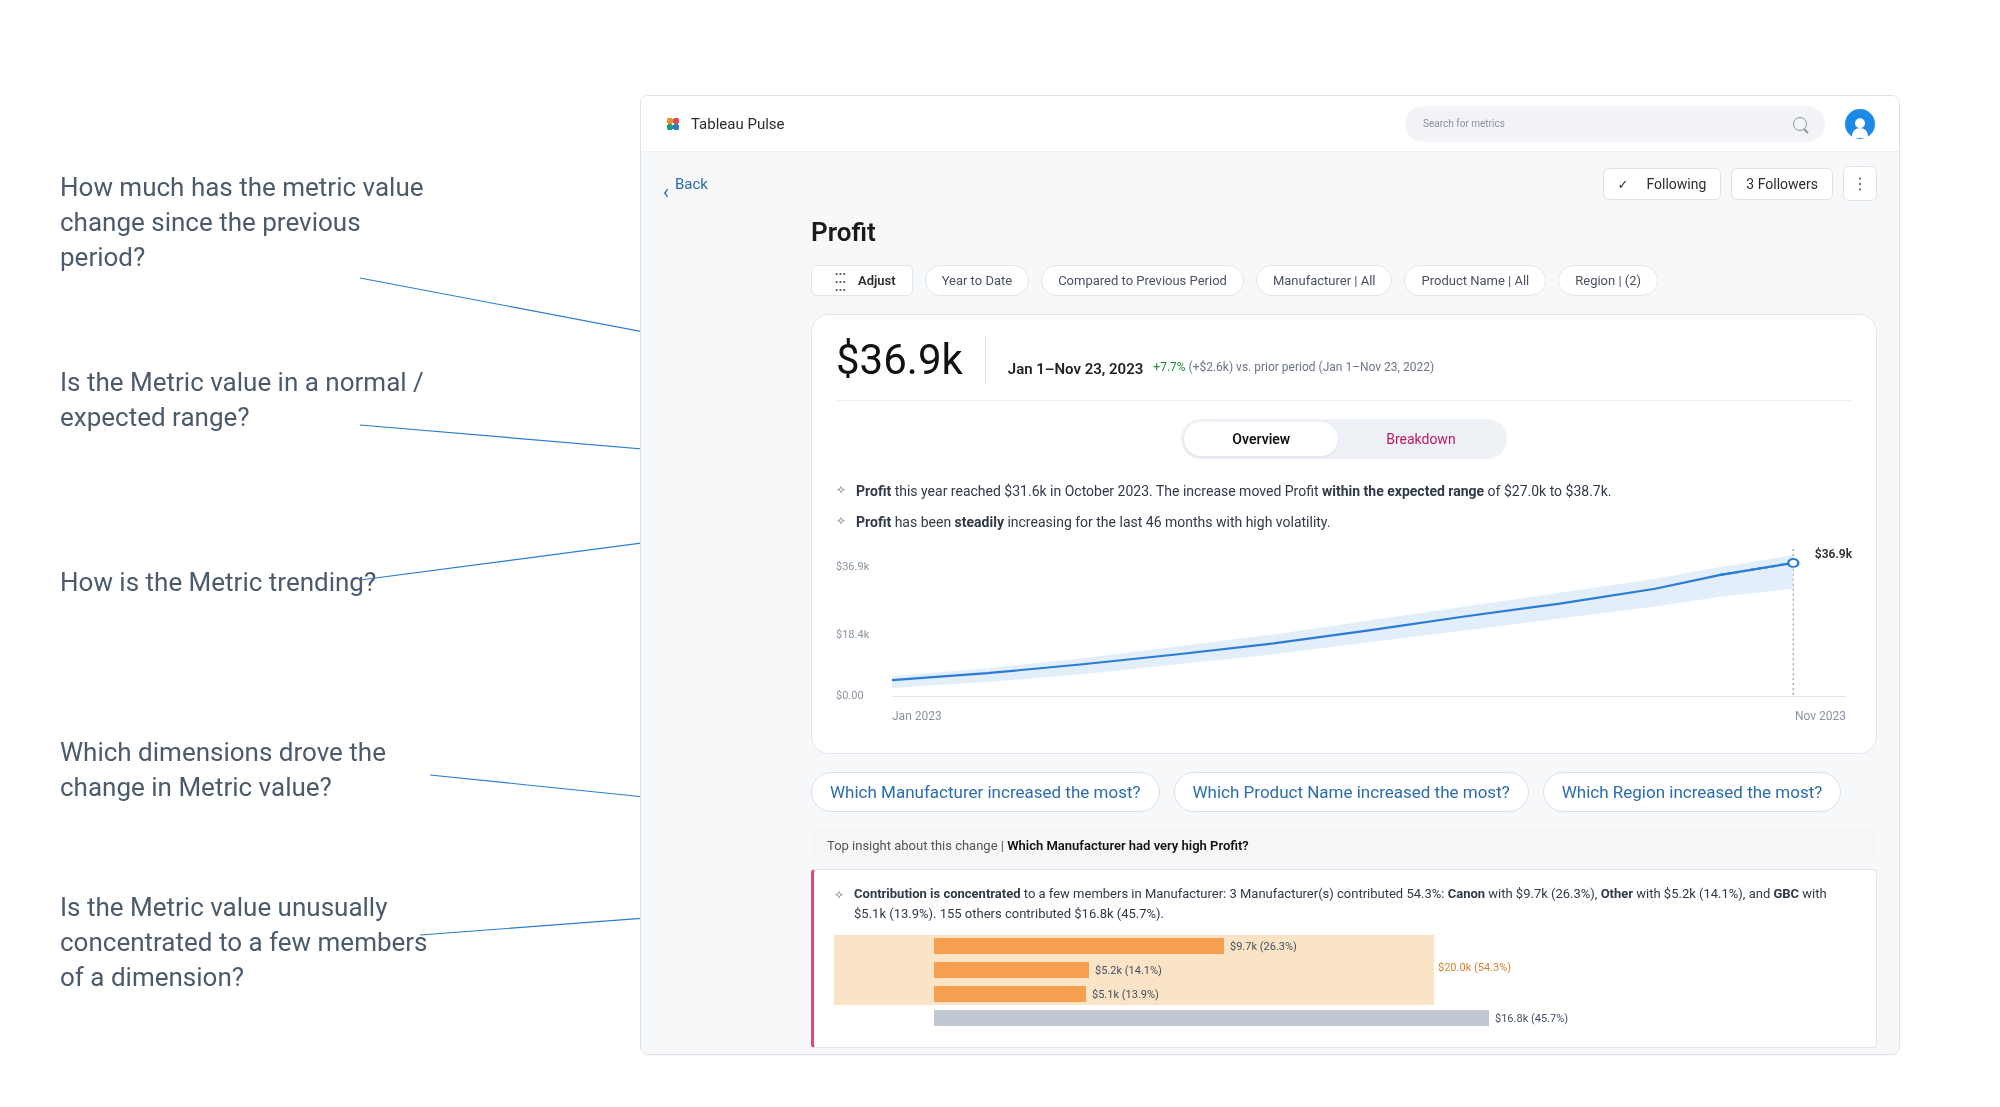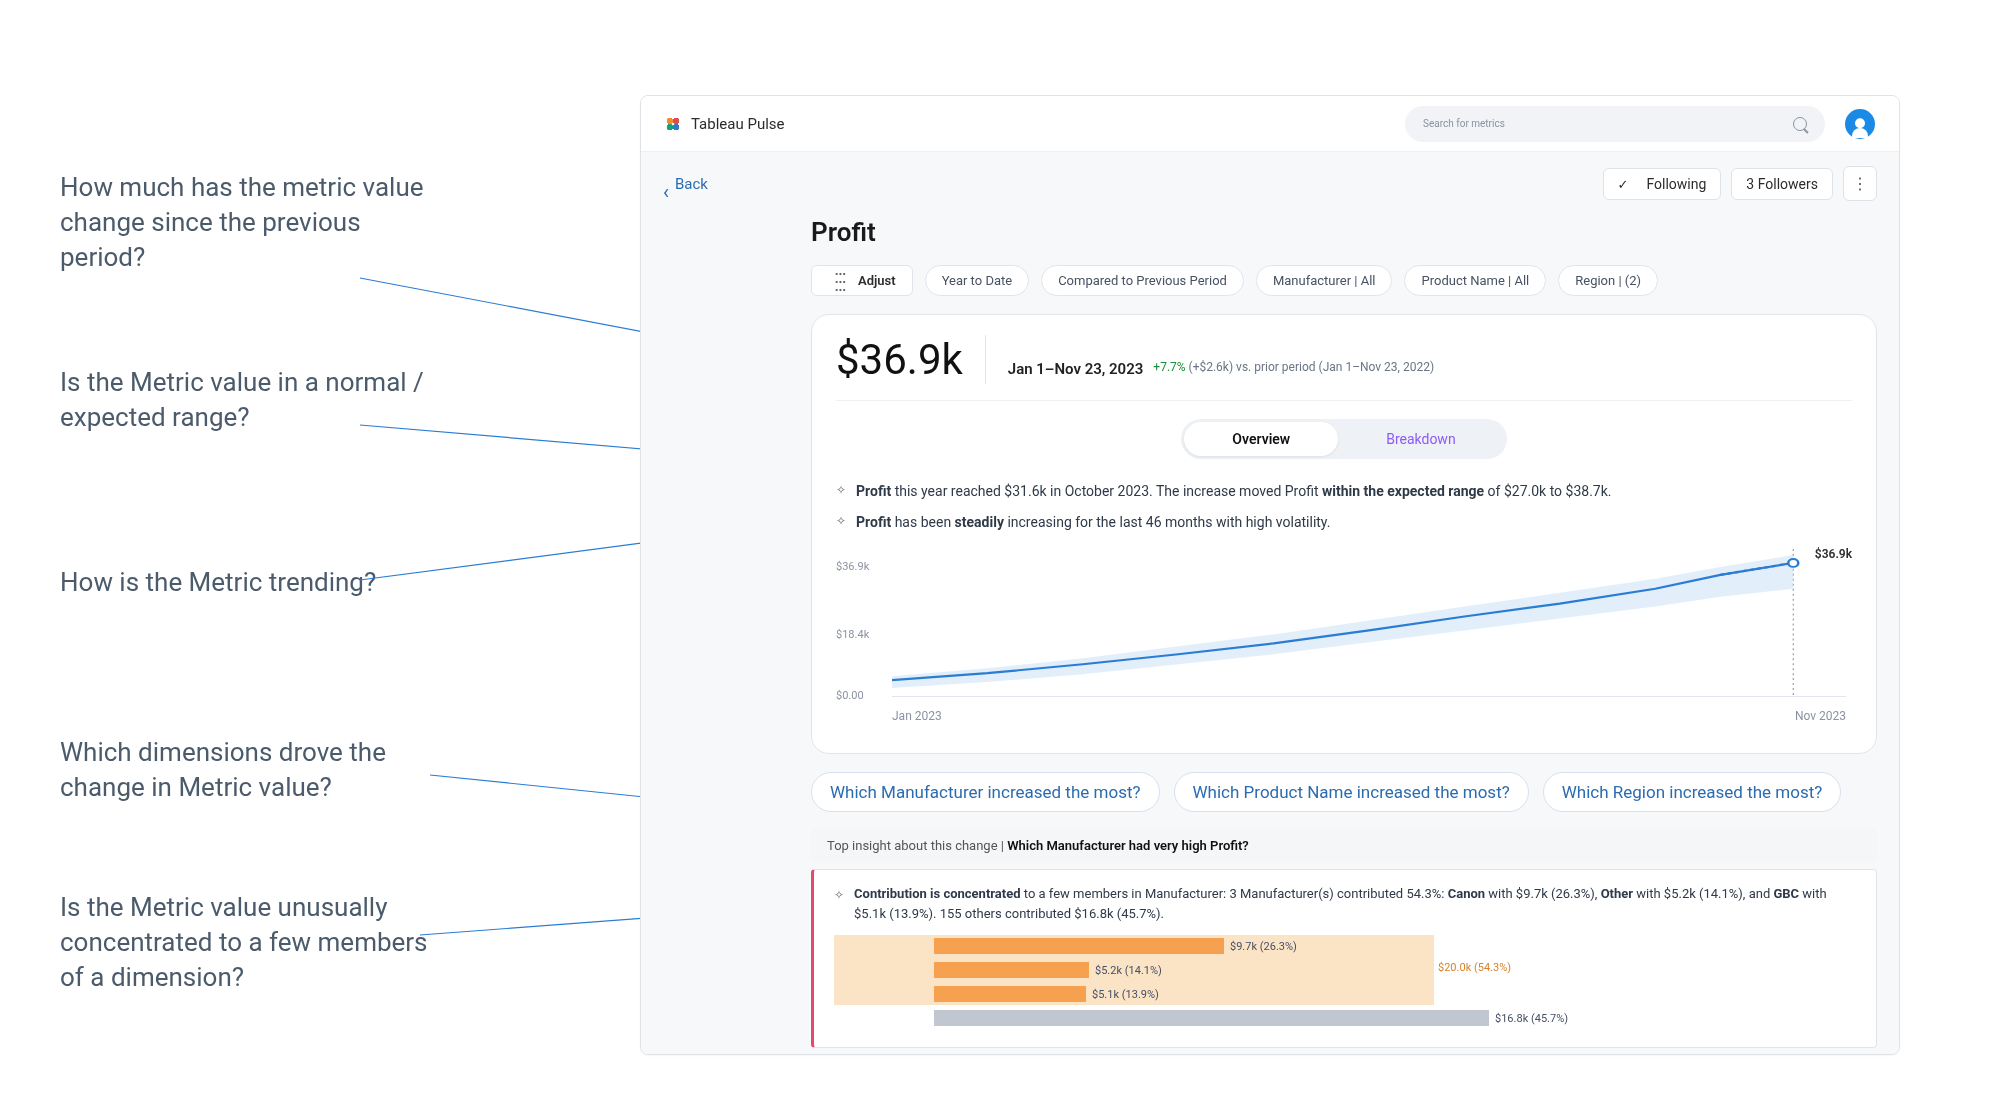--- a/index.html
+++ b/index.html
@@ -249,21 +249,21 @@
   }
   .tab-group {
     display: flex;
     background: #eef1f5;
     border-radius: 22px;
     padding: 3px;
   }
   .tab {
     padding: 9px 48px;
     font-size: 14px;
-    color: #8b5cf6;
+    color: #be185d;
     border-radius: 20px;
     cursor: pointer;
   }
   .tab.active {
     background: #fff;
     font-weight: 600;
     color: #111;
     box-shadow: 0 1px 3px rgba(0,0,0,0.08);
   }
 

